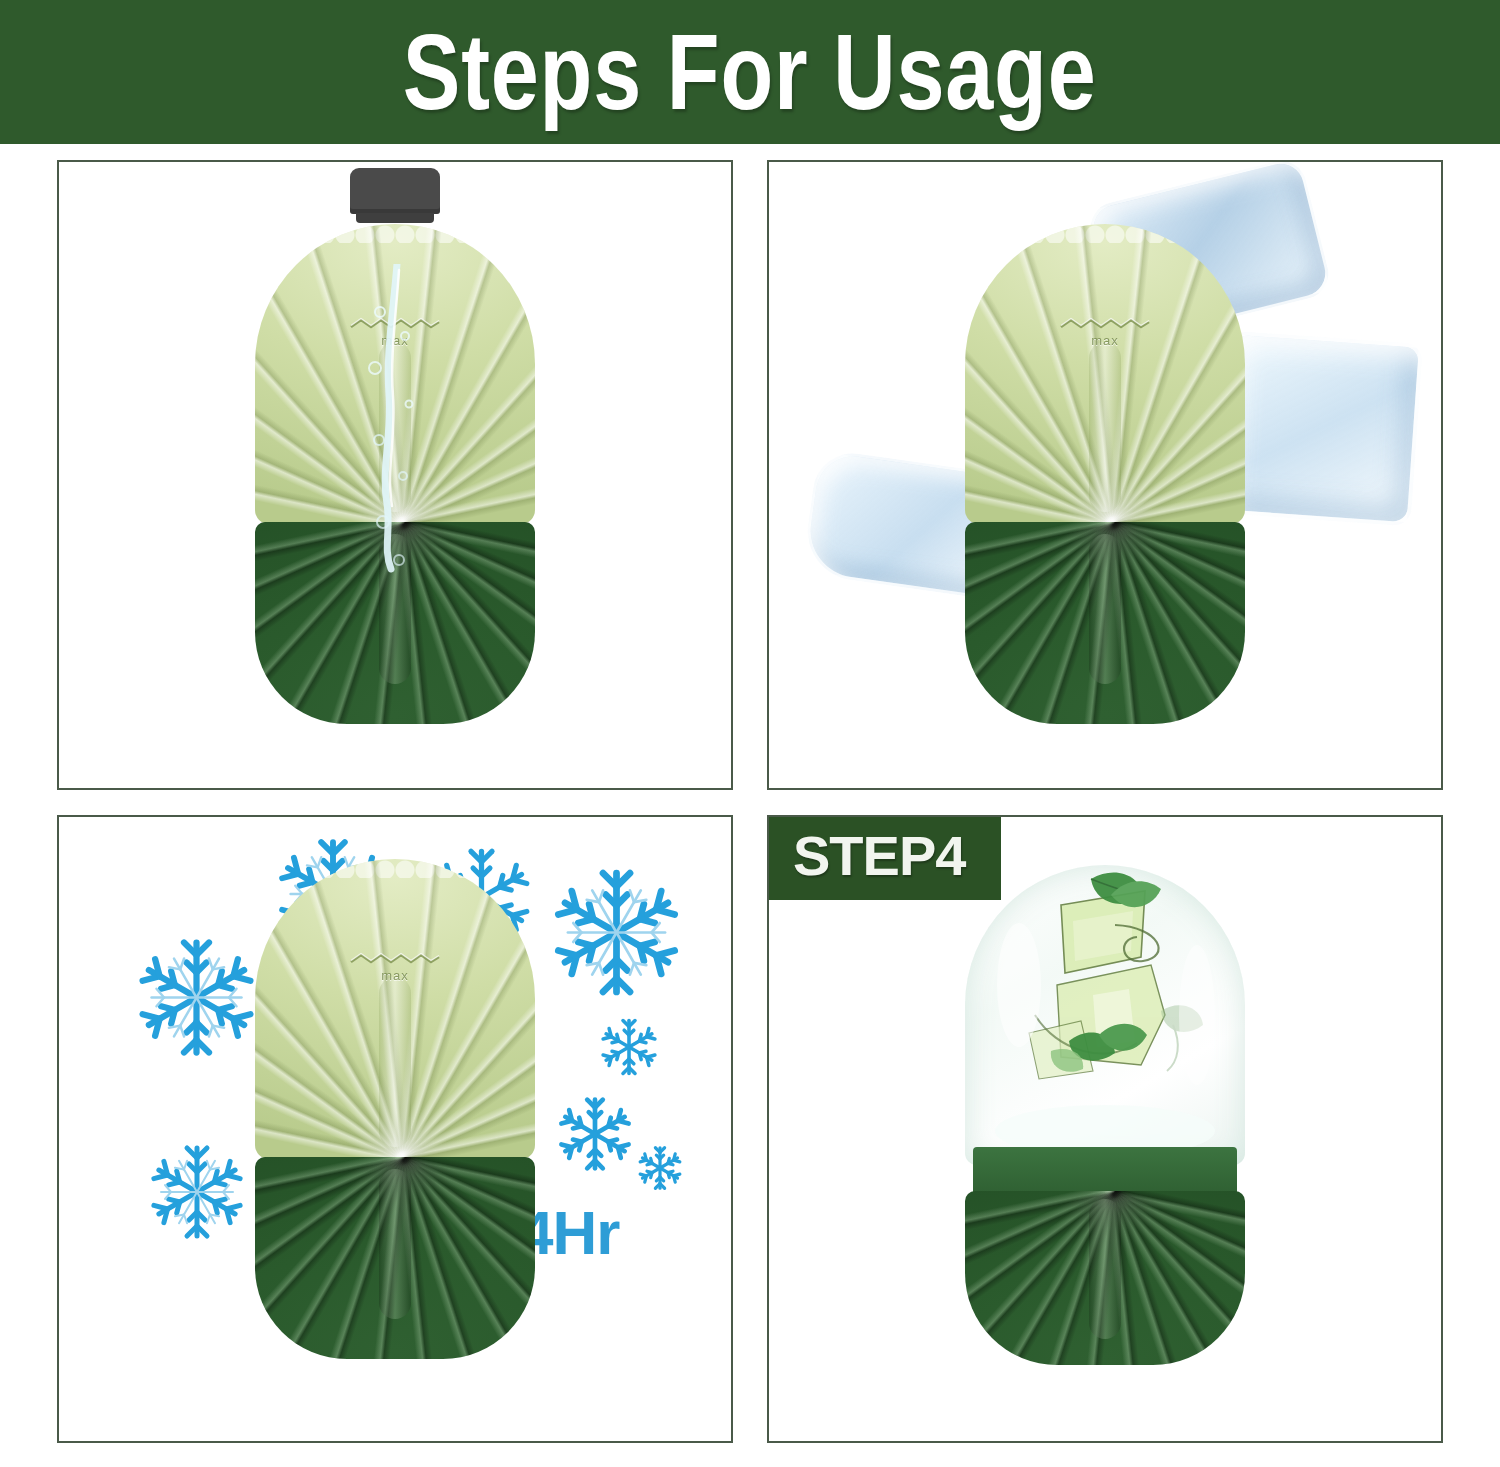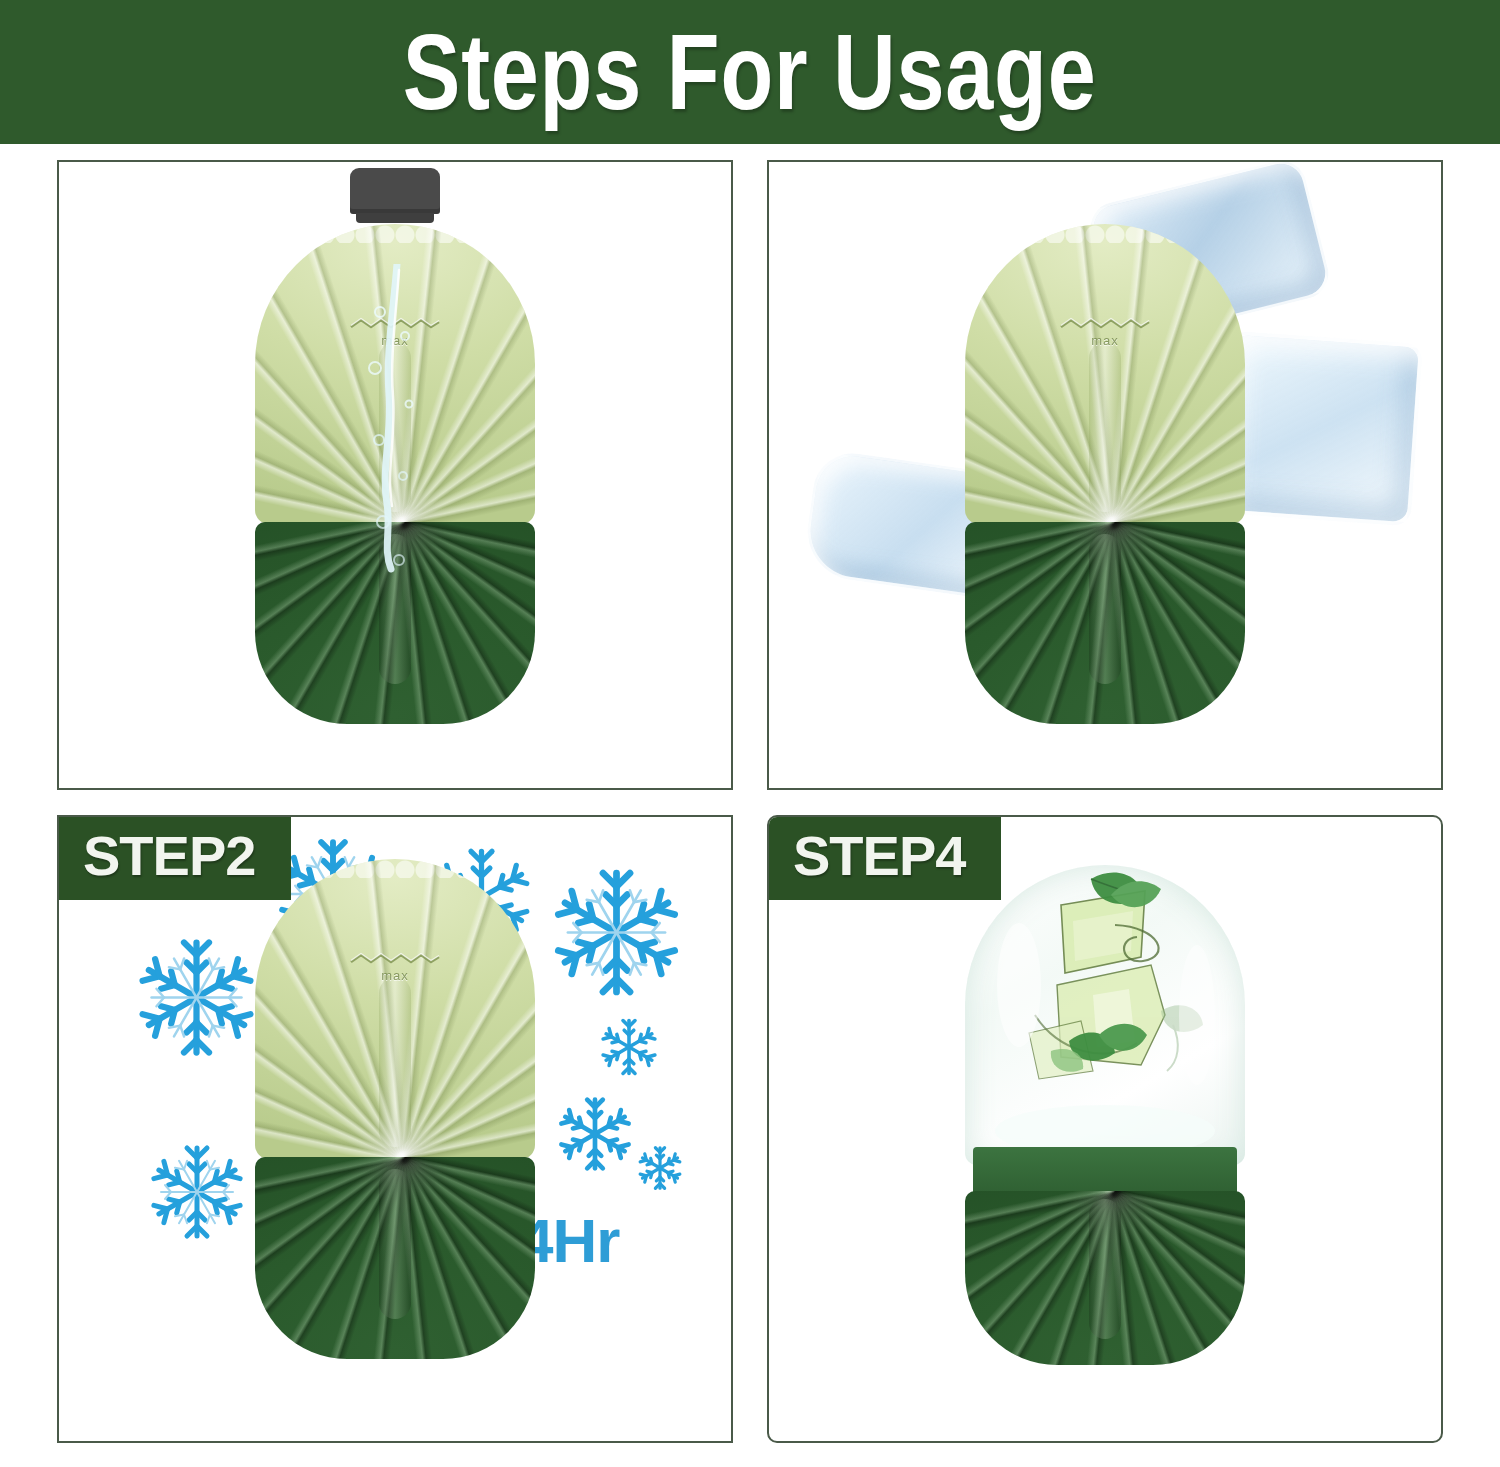--- a/index.html
+++ b/index.html
@@ -39,21 +39,21 @@
     position:absolute;
     width:676px;height:630px;
     background:#ffffff;
     border:2px solid #4a5a49;
     box-sizing:border-box;
     overflow:hidden;
   }
   .p1{left:0;top:0;}
   .p2{left:710px;top:0;}
   .p3{left:0;top:655px;height:628px;}
-  .p4{left:710px;top:655px;height:628px;border-radius:10px;}
+  .p4{left:710px;top:655px;height:628px;}
 
   
   .badge{
     position:absolute;left:0;top:0;z-index:40;
     background:#2B5125;
     padding:10px 36px 14px 24px;
   }
   .badge-label{
     color:#f2f5ef;
     font-size:56px;font-weight:bold;
@@ -457,21 +457,21 @@
           <g stroke="#9FD4EE" stroke-width="2" stroke-linecap="round" fill="none">
             <use href="#sfB"></use>
               <use href="#sfB" transform="rotate(60 50 50)"></use>
               <use href="#sfB" transform="rotate(120 50 50)"></use>
             <use href="#sfB" transform="rotate(180 50 50)"></use>
               <use href="#sfB" transform="rotate(240 50 50)"></use>
               <use href="#sfB" transform="rotate(300 50 50)"></use>
           </g>
         </svg>
 
-        <div class="hours" style="left:460px;top:388px;text-align:center;">4Hr</div>
+        <div class="hours" style="left:460px;top:380px;text-align:center;">4Hr</div>
 
         <div class="product" style="top:42px;z-index:5;">
           <div class="prod-lid">
             <div class="scallop"></div>
             <div class="pleats">
               <span style="transform:rotate(-78deg)"></span>
                 <span style="transform:rotate(-66deg)"></span>
               <span style="transform:rotate(-54deg)"></span>
                 <span style="transform:rotate(-42deg)"></span>
               <span style="transform:rotate(-30deg)"></span>
@@ -508,23 +508,20 @@
                 <span style="transform:rotate(30deg)"></span>
               <span style="transform:rotate(42deg)"></span>
                 <span style="transform:rotate(54deg)"></span>
               <span style="transform:rotate(66deg)"></span>
                 <span style="transform:rotate(78deg)"></span>
             </div>
             <div class="groove base-groove"></div>
           </div>
         </div>
 
-      </div>
-      <div class="badge">
-        <span class="badge-label">STEP2</span>
       </div>
     </div>
 
     <div class="panel p4">
       <div class="stage">
 
         <div class="product" style="top:48px;">
 
           <div class="dome">
             <svg width="280" height="300" viewBox="0 0 280 300">

